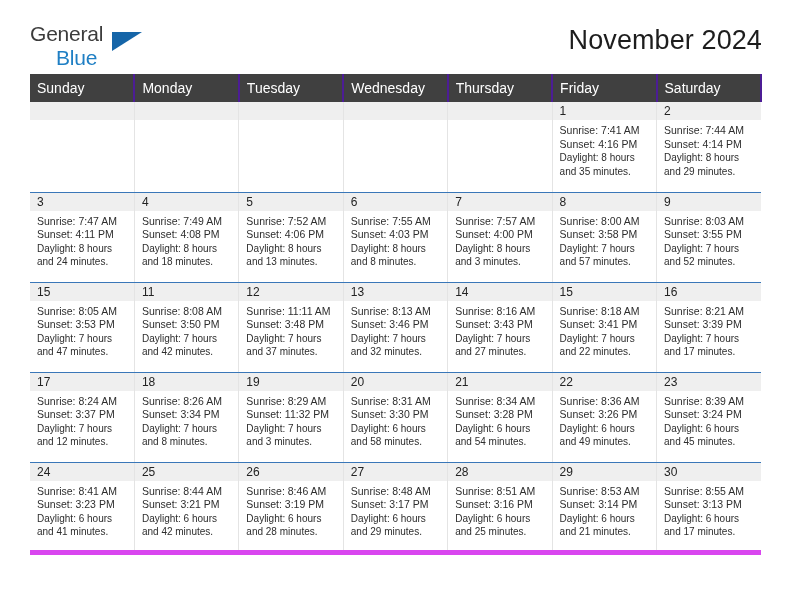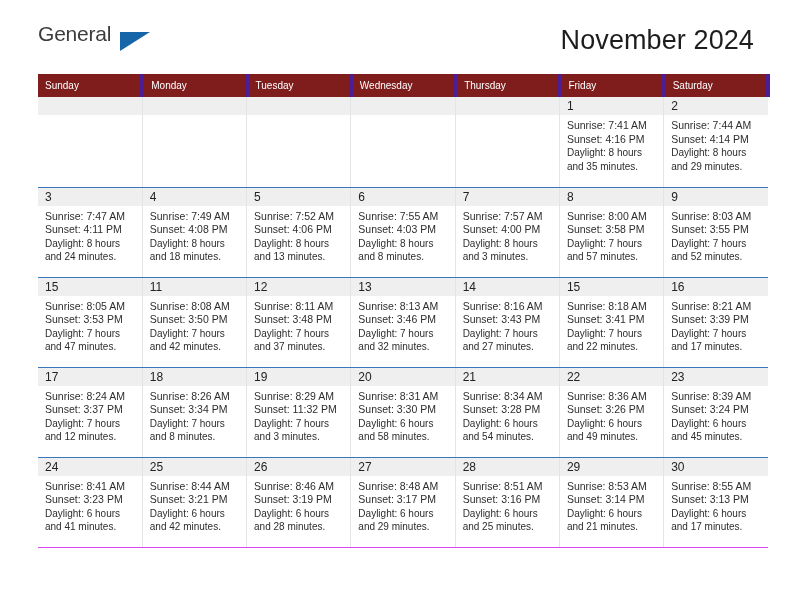--- a/index.html
+++ b/index.html
@@ -10,21 +10,21 @@
     background: #ffffff;
     font-family: "Liberation Sans", sans-serif;
     color: #2a2a2a;
     overflow: hidden;
   }
 
   .page {
     width: 792px;
     height: 612px;
     position: relative;
-    padding: 0 38px;
+    padding: 0 30px;
   }
 
   
   .topbar {
     height: 74px;
     display: flex;
     align-items: flex-start;
     justify-content: space-between;
     padding-top: 22px;
   }
@@ -80,41 +80,41 @@
   }
 
   
   .calendar {
     width: 732px;
     border-collapse: collapse;
     table-layout: fixed;
   }
 
   .calendar th {
-    background: #7f1d1d;
+    background: #404040;
     color: #ffffff;
-    font-size: 10px;
+    font-size: 14px;
     font-weight: normal;
     text-align: left;
     padding: 6px 0 6px 7px;
     height: 22px;
-    border-right: 4px solid #4c1d95;
+    border-right: 2px solid #4c1d95;
   }
 
   .weekrow td {
     width: 104.5px;
     height: 90px;
     vertical-align: top;
     padding: 0;
     border-right: 1px solid #e4e4e4;
     border-bottom: 1px solid #3a77b8;
     background: #ffffff;
   }
   .weekrow td:last-child { border-right: none; }
-  .weekrow:last-child td { border-bottom: 1px solid #d946ef; }
+  .weekrow:last-child td { border-bottom: 5px solid #d946ef; }
 
   .daynum-band {
     background: #efefef;
     height: 18px;
     padding: 1px 0 0 7px;
     font-size: 12px;
     color: #232323;
     line-height: 17px;
   }
 
@@ -138,20 +138,21 @@
 </style>
 </head>
 <body>
 
 <div class="page">
 
   <div class="topbar">
 
     <div class="logo">
       <span class="logo-general">General</span>
+      <span class="logo-blue">Blue</span>
       <span class="logo-triangle"></span>
     </div>
 
     <div class="titleblock">
       <div class="cal-title">November 2024</div>
     </div>
 
   </div>
 
   <table class="calendar">
@@ -296,21 +297,21 @@
             <div class="daynum-band">11</div>
             <div class="cell-body">
               <div class="cell-line">Sunrise: 8:08 AM</div>
               <div class="cell-line">Sunset: 3:50 PM</div>
               <div class="cell-daylight">Daylight: 7 hours and 42 minutes.</div>
             </div>
           </td>
           <td class="day-cell">
             <div class="daynum-band">12</div>
             <div class="cell-body">
-              <div class="cell-line">Sunrise: 8:11 AM</div>
+              <div class="cell-line">Sunrise: 11:11 AM</div>
               <div class="cell-line">Sunset: 3:48 PM</div>
               <div class="cell-daylight">Daylight: 7 hours and 37 minutes.</div>
             </div>
           </td>
           <td class="day-cell">
             <div class="daynum-band">13</div>
             <div class="cell-body">
               <div class="cell-line">Sunrise: 8:13 AM</div>
               <div class="cell-line">Sunset: 3:46 PM</div>
               <div class="cell-daylight">Daylight: 7 hours and 32 minutes.</div>

